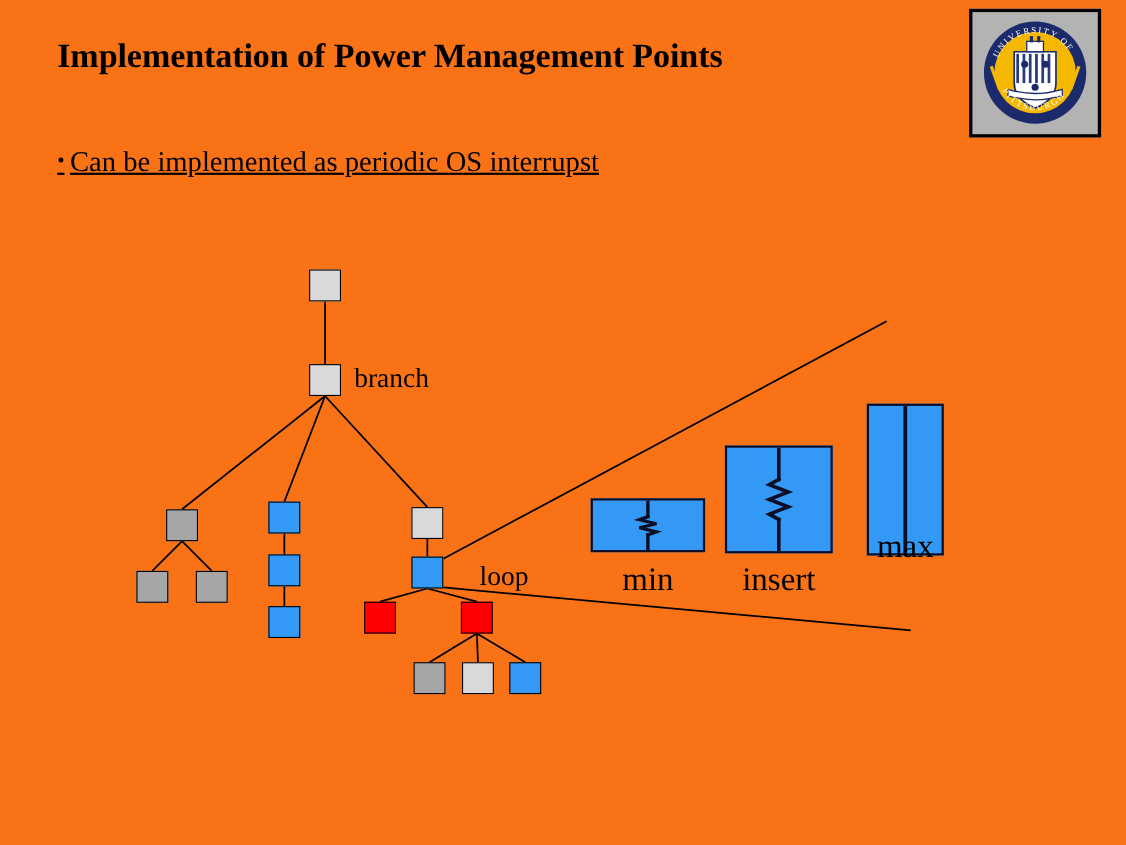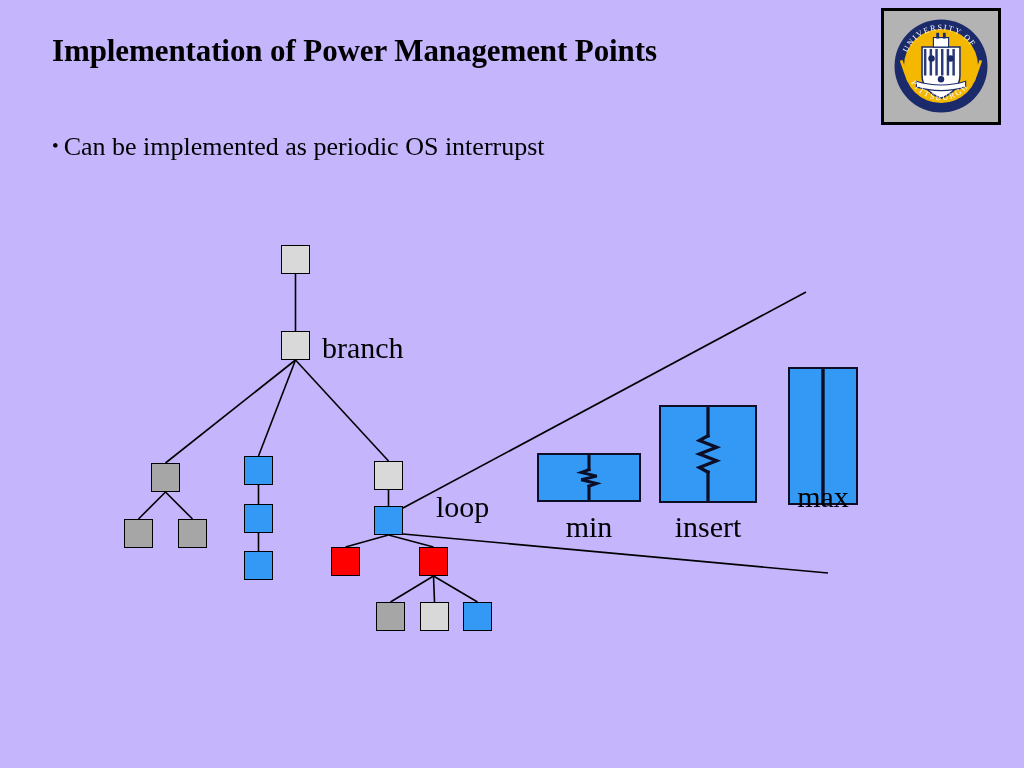--- a/index.html
+++ b/index.html
@@ -14,21 +14,21 @@
     overflow: hidden;
     position: relative;
   }
 
   #slide {
     position: absolute;
     left: 0;
     top: 0;
     width: 1024px;
     height: 768px;
-    background: #c4b5fd;
+    background: #f97316;
   }
 
   
   #slide-title {
     position: absolute;
     left: 52px;
     top: 33px;
     width: 800px;
     font-size: 31px;
     font-weight: bold;
@@ -53,20 +53,21 @@
     width: 100%;
     height: 100%;
   }
 
   
   .bullet {
     position: absolute;
     font-size: 26px;
     color: #000000;
     white-space: nowrap;
+    text-decoration: underline;
   }
   .bullet .dot {
     font-size: 19px;
     vertical-align: 3px;
     margin-right: 5px;
   }
   #bullet-1 { left: 52px; top: 132px; }
   #bullet-2 { left: 52px; top: 190px; }
   #bullet-3 { left: 62px; top: 682px; }
 
@@ -94,26 +95,26 @@
     box-sizing: border-box;
   }
   .node.lightgray { background: #d9d9d9; }
   .node.gray      { background: #a6a6a6; }
   .node.blue      { background: #3399f5; }
   .node.red       { background: #ff0000; }
 
   
   .dlabel {
     position: absolute;
-    font-size: 30px;
+    font-size: 25px;
     color: #000000;
     white-space: nowrap;
   }
   #label-branch { left: 322px; top: 331px; }
-  #label-loop   { left: 436px; top: 490px; }
+  #label-loop   { left: 436px; top: 511px; }
 
   
   .rbox {
     position: absolute;
     background: #3399f5;
     border: 2px solid #0d0d26;
     box-sizing: border-box;
   }
   .rbox svg { display: block; width: 100%; height: 100%; }
 

